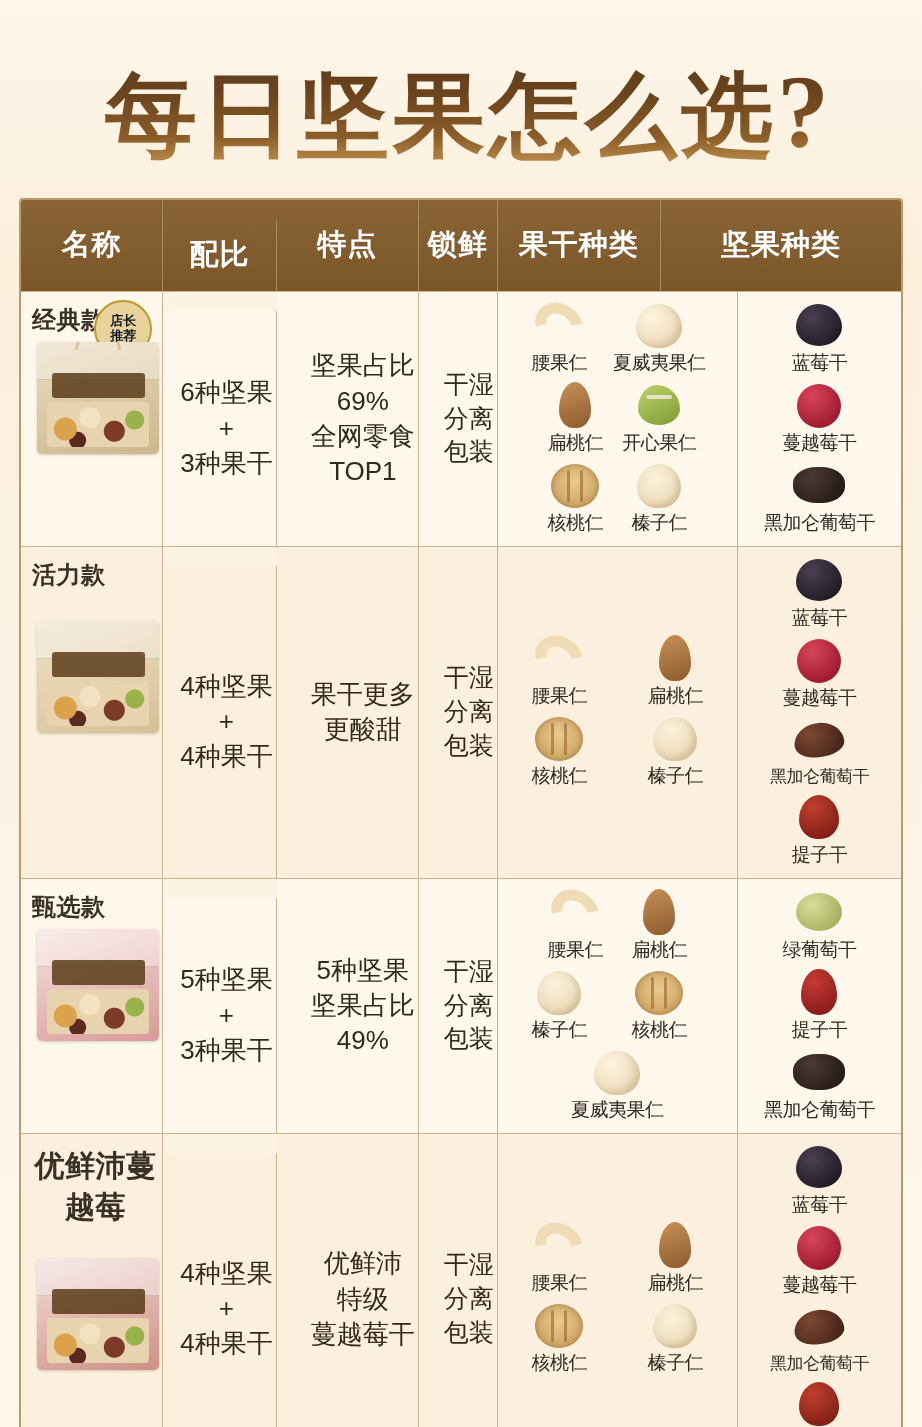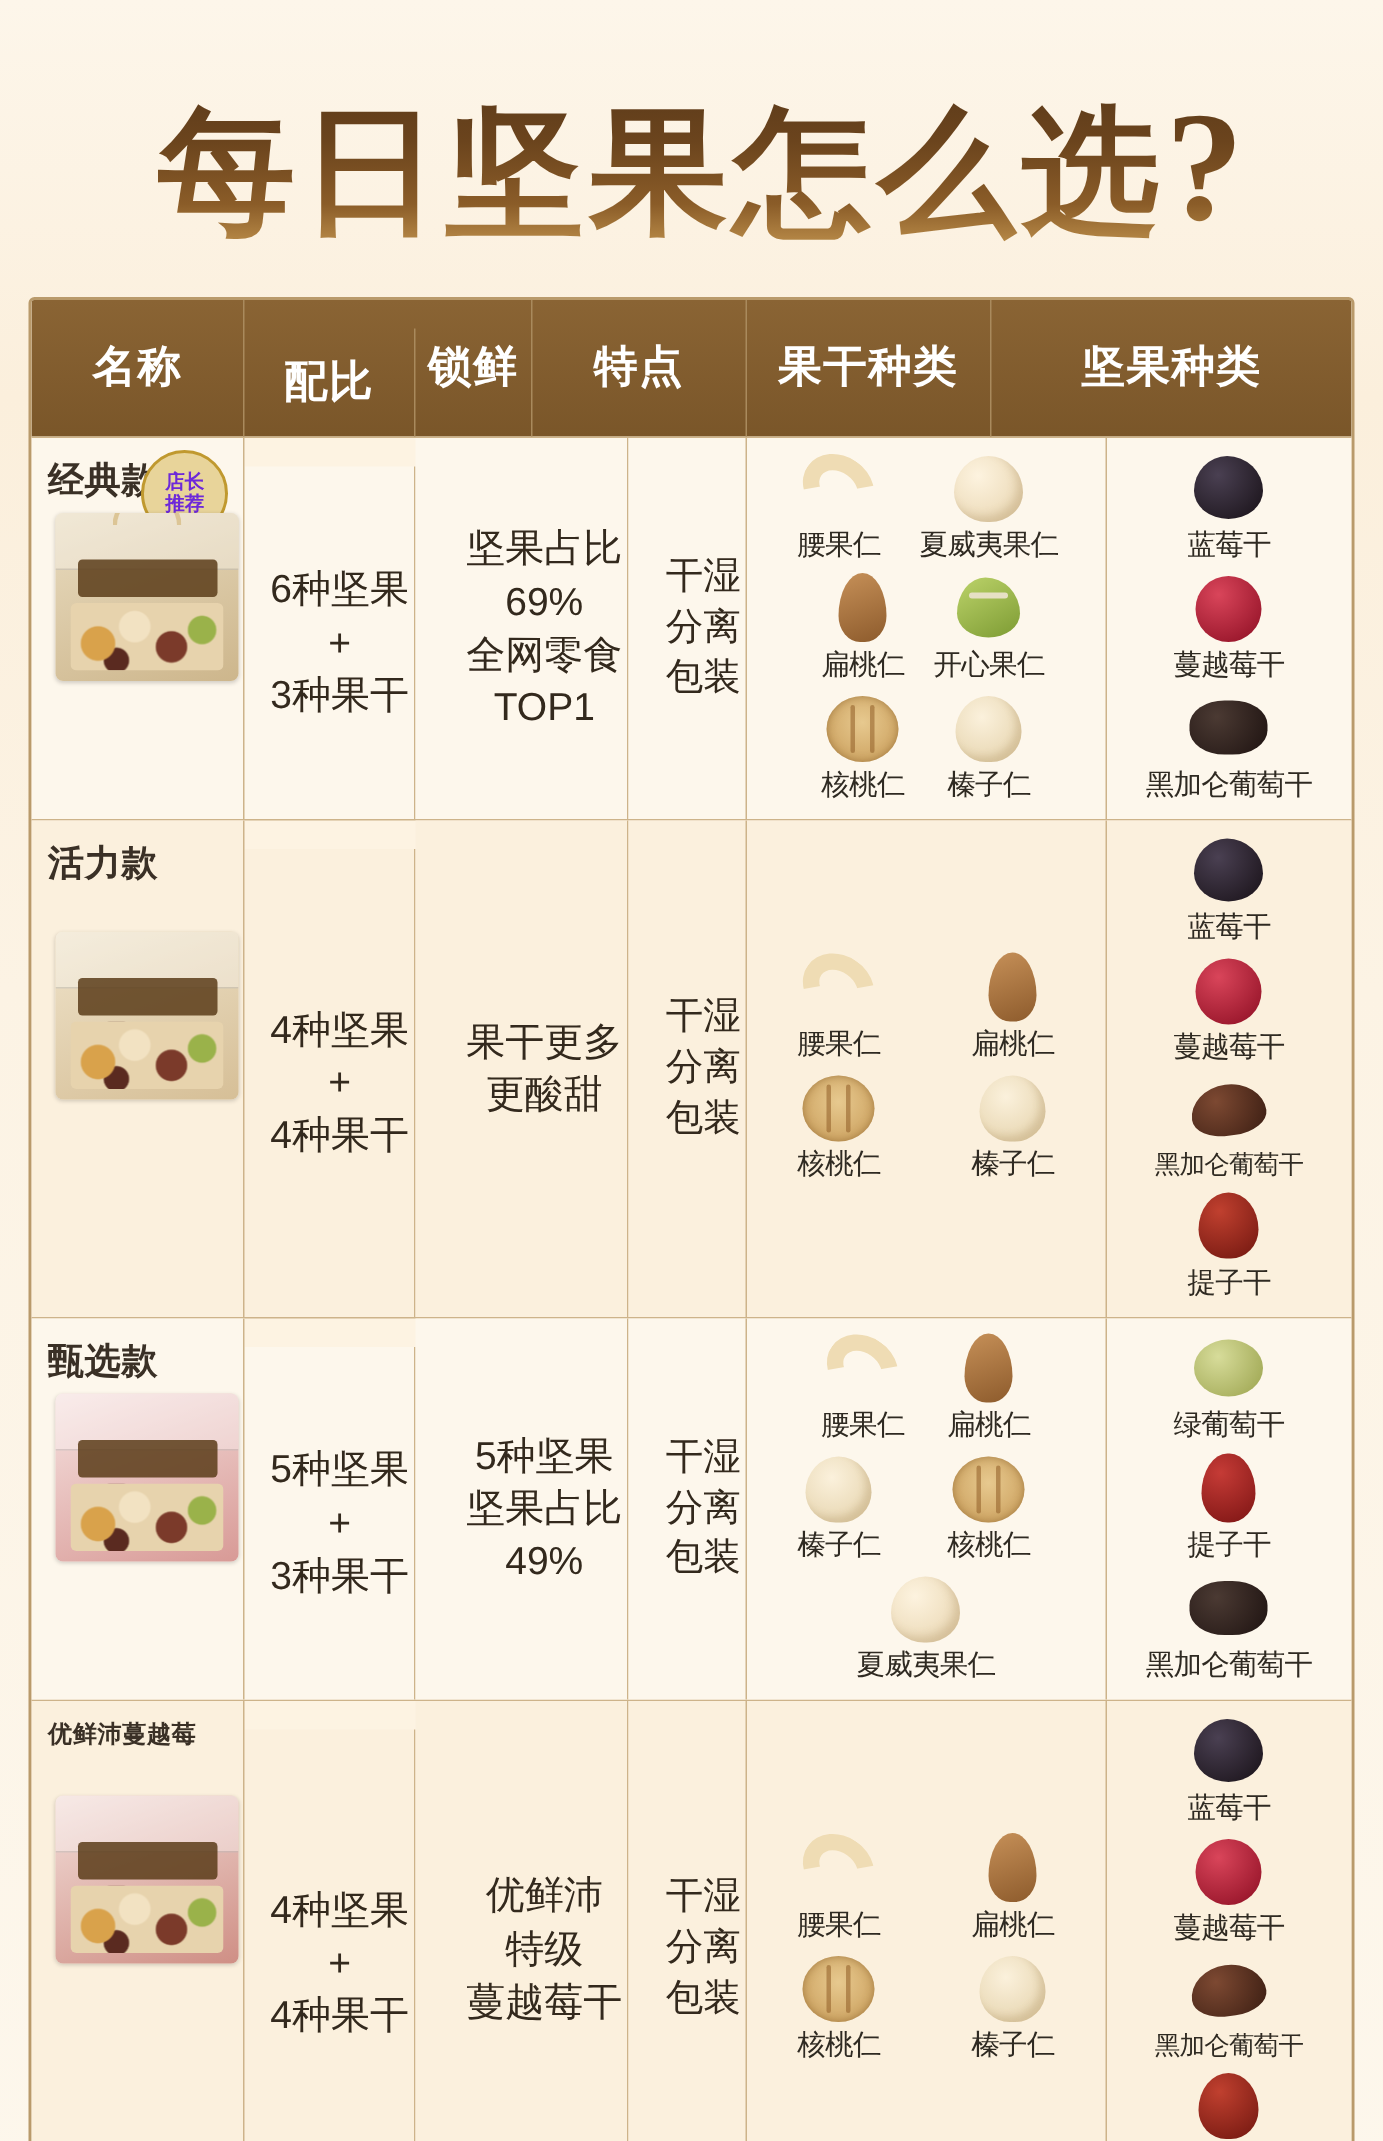--- a/index.html
+++ b/index.html
@@ -105,21 +105,21 @@
     align-self: flex-start;
     padding-left: 8px;
   }
   .badge-seal {
     position: absolute;
     right: 10px; top: 8px;
     width: 58px; height: 58px;
     border-radius: 50%;
     background: #e8d49a;
     border: 2px solid #c0992f;
-    color: #6d28d9;
+    color: #0f172a;
     font-size: 13px;
     font-weight: bold;
     line-height: 1.15;
     display: flex;
     flex-direction: column;
     align-items: center;
     justify-content: center;
   }
   
   .box-img {
@@ -302,22 +302,22 @@
 
 <div class="title-wrap">
   <span class="title"><span>每日坚果怎么选</span><span class="qmark">?</span></span>
 </div>
 
 <div class="table">
 
   <div class="thead">
     <div class="th c-name">名称</div>
     <div class="th c-ratio">配比</div>
+    <div class="th c-feat">特点</div>
     <div class="th c-fresh">锁鲜</div>
-    <div class="th c-feat">特点</div>
     <div class="th c-fruits">果干种类</div>
     <div class="th c-nuts">坚果种类</div>
   </div>
 
   <div class="row">
     <div class="cell c-name name-cell">
       <div class="name-label">经典款</div>
       <div class="badge-seal">
         <span>店长</span>
         <span>推荐</span>
@@ -567,21 +567,21 @@
               <div class="f-blackcurrant"></div>
             </div>
             <div class="cap">黑加仑葡萄干</div>
           </div>
       </div>
     </div>
   </div>
 
   <div class="row alt">
     <div class="cell c-name name-cell">
-      <div class="name-label" style="font-size:16px">优鲜沛蔓越莓</div>
+      <div class="name-label" style="font-size:30px">优鲜沛蔓越莓</div>
       <div class="box-img" style="background:linear-gradient(160deg,#f3ded9,#cf8f85);">
         <div class="lid"></div>
           <div class="label"></div>
           <div class="nuts"></div>
       </div>
     </div>
     <div class="cell c-ratio">
         <div class="ratio-text" style="white-space:pre-line">4种坚果
 +
 4种果干</div>

